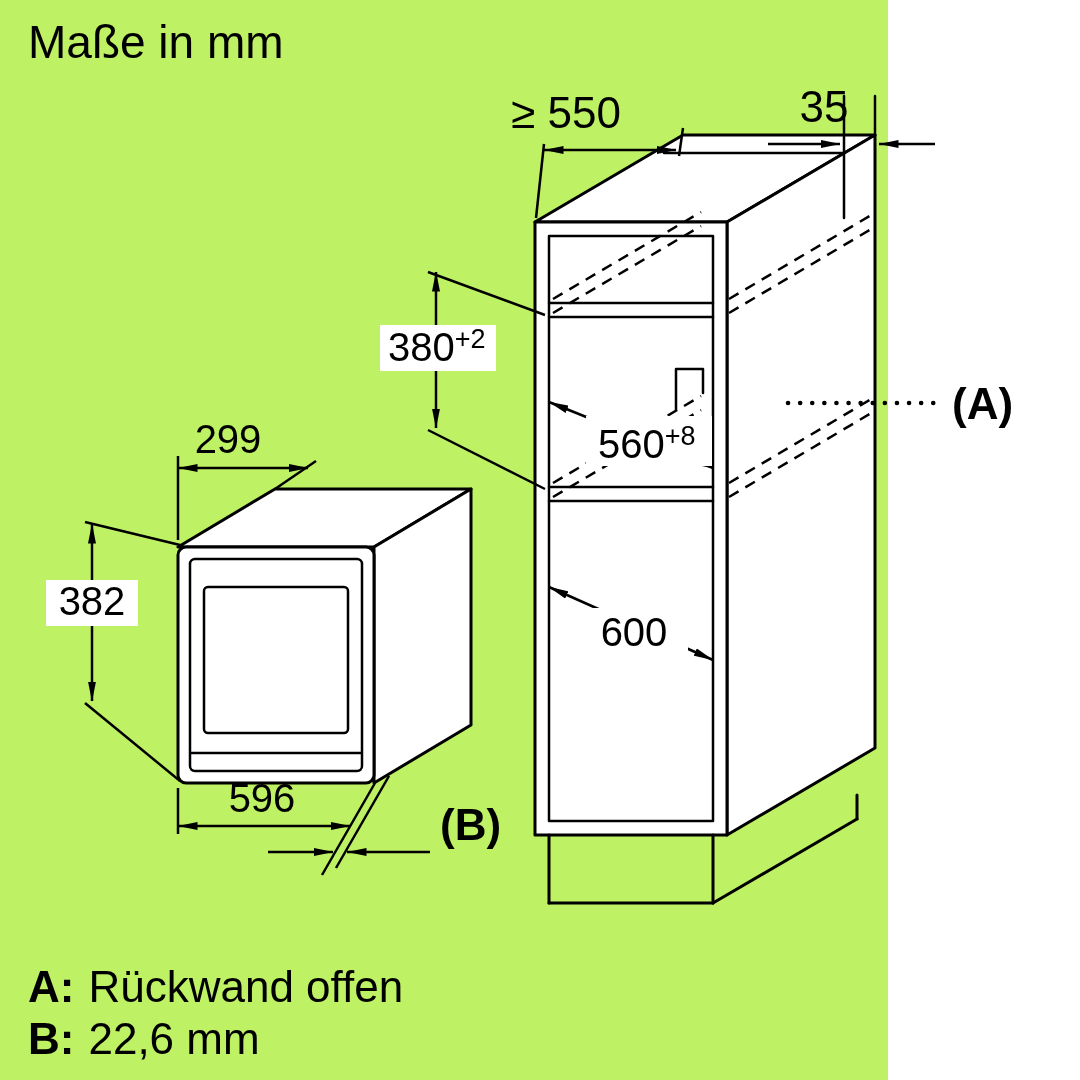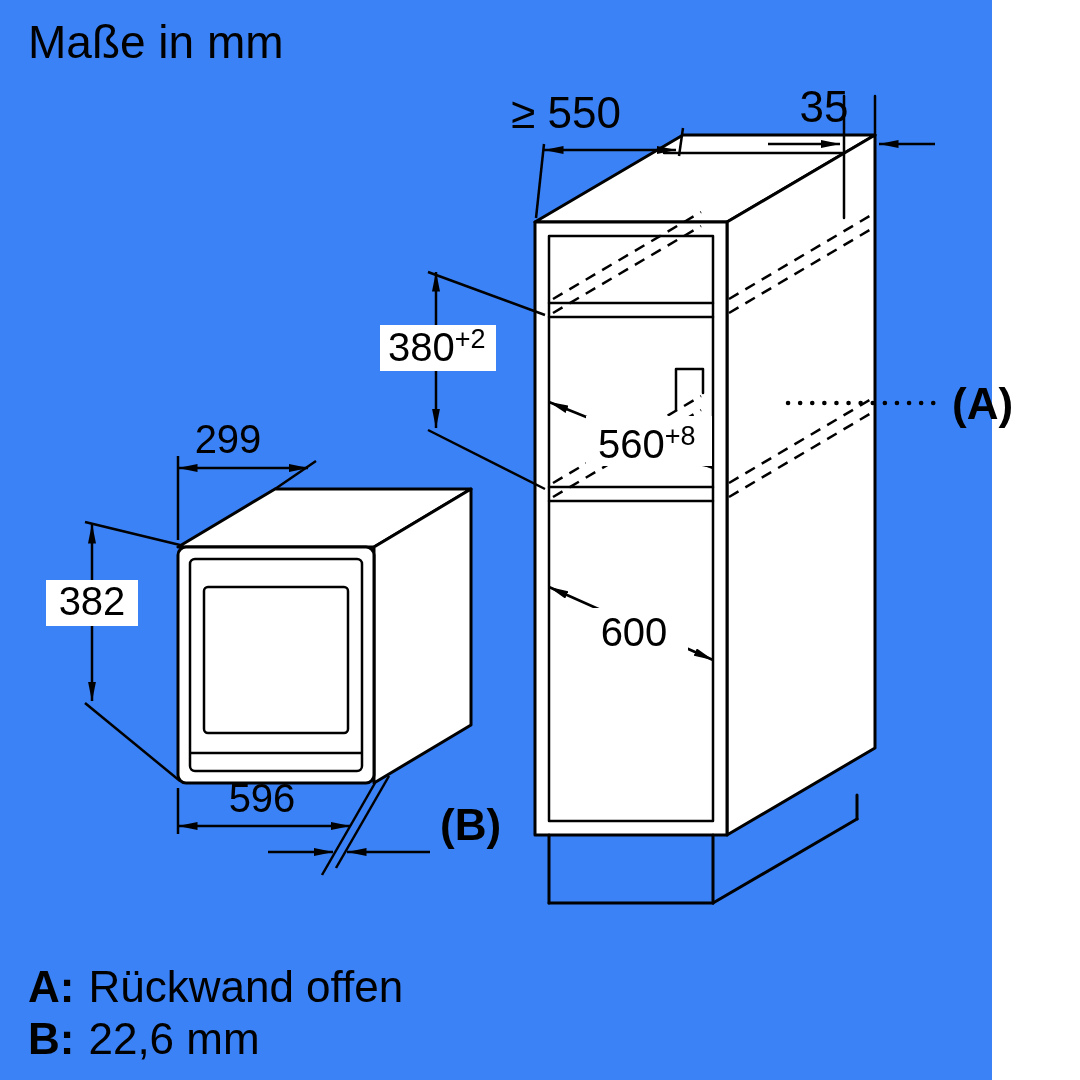--- a/index.html
+++ b/index.html
@@ -1,16 +1,16 @@
 <!DOCTYPE html>
 <html><head>
 <meta charset="utf-8">
 <style>
   html,body{margin:0;padding:0;background:#fff;}
-  .stage{width:992px;height:1080px;position:relative;background:#3b82f6;text-align:right;}
+  .stage{width:888px;height:1080px;position:relative;background:#bef264;text-align:right;}
   svg text{font-family:"Liberation Sans","DejaVu Sans",sans-serif;fill:#000;}
   .face{fill:#fff;stroke:#000;stroke-width:3;stroke-linejoin:round;}
   .ln{fill:none;stroke:#000;stroke-width:3;stroke-linecap:round;stroke-linejoin:round;}
   .ln2{fill:none;stroke:#000;stroke-width:2.5;stroke-linecap:round;stroke-linejoin:round;}
   .dash{fill:none;stroke:#000;stroke-width:2.5;stroke-dasharray:11 8;stroke-linecap:butt;}
   .dot{fill:none;stroke:#000;stroke-width:4.5;stroke-dasharray:0.1 12;stroke-linecap:round;}
   .dim{fill:none;stroke:#000;stroke-width:2.5;stroke-linecap:butt;}
   .bg{fill:#fff;stroke:none;}
   .t40{font-size:40px;}
   .t44{font-size:44px;}

